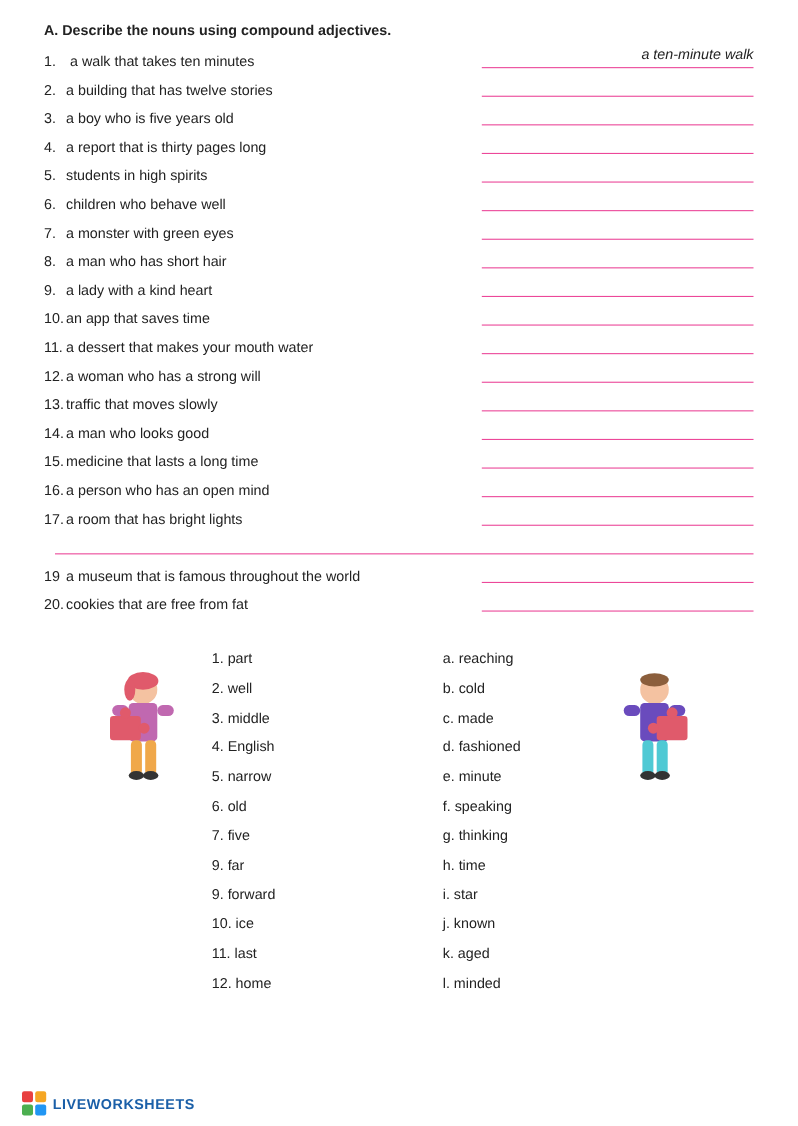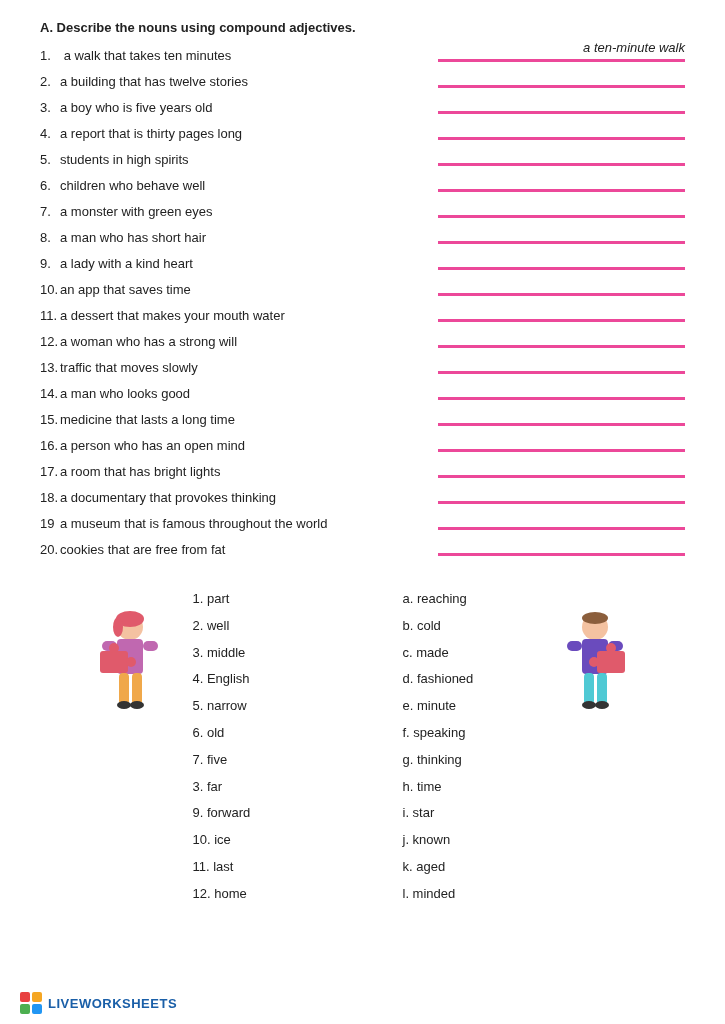--- a/index.html
+++ b/index.html
@@ -30,21 +30,21 @@
       max-width: 380px;
       font-size: 13px;
       line-height: 1.5;
     }
     .item-text .num {
       display: inline-block;
       min-width: 20px;
     }
     .answer-line {
       flex: 1;
-      border-bottom: 3px solid #ec4899;
+      border-bottom: 1px solid #ec4899;
       margin-left: 10px;
       margin-bottom: 3px;
       min-width: 180px;
     }
     .section-b {
       margin-top: 30px;
     }
     .section-b-title {
       font-weight: bold;
       margin-bottom: 16px;
@@ -195,21 +195,20 @@
     </div>
     <div class="exercise-item">
       <div class="item-text"><span class="num">16.</span><span>a person who has an open mind</span></div>
       <div class="answer-line"></div>
     </div>
     <div class="exercise-item">
       <div class="item-text"><span class="num">17.</span><span>a room that has bright lights</span></div>
       <div class="answer-line"></div>
     </div>
     <div class="exercise-item">
-      <div class="item-text"><span class="num">18.</span><span>a documentary that provokes thinking</span></div>
       <div class="answer-line"></div>
     </div>
     <div class="exercise-item">
       <div class="item-text" style="max-width:420px;"><span class="num">19</span><span>a museum that is famous throughout the world</span></div>
       <div class="answer-line"></div>
     </div>
     <div class="exercise-item">
       <div class="item-text"><span class="num">20.</span><span>cookies that are free from fat</span></div>
       <div class="answer-line"></div>
     </div>
@@ -271,21 +270,21 @@
 
     <div class="match-container">
       <div class="match-left-col" id="left-col">
           <div class="match-item">1. part</div>
           <div class="match-item">2. well</div>
           <div class="match-item">3. middle</div>
           <div class="match-item">4. English</div>
           <div class="match-item">5. narrow</div>
           <div class="match-item">6. old</div>
           <div class="match-item">7. five</div>
-          <div class="match-item">3. far</div>
+          <div class="match-item">9. far</div>
           <div class="match-item">9. forward</div>
           <div class="match-item">10. ice</div>
           <div class="match-item">11. last</div>
           <div class="match-item">12. home</div>
         </div>
       <div class="match-right-col" id="right-col">
           <div class="match-item">a. reaching</div>
           <div class="match-item">b. cold</div>
           <div class="match-item">c. made</div>
           <div class="match-item">d. fashioned</div>

